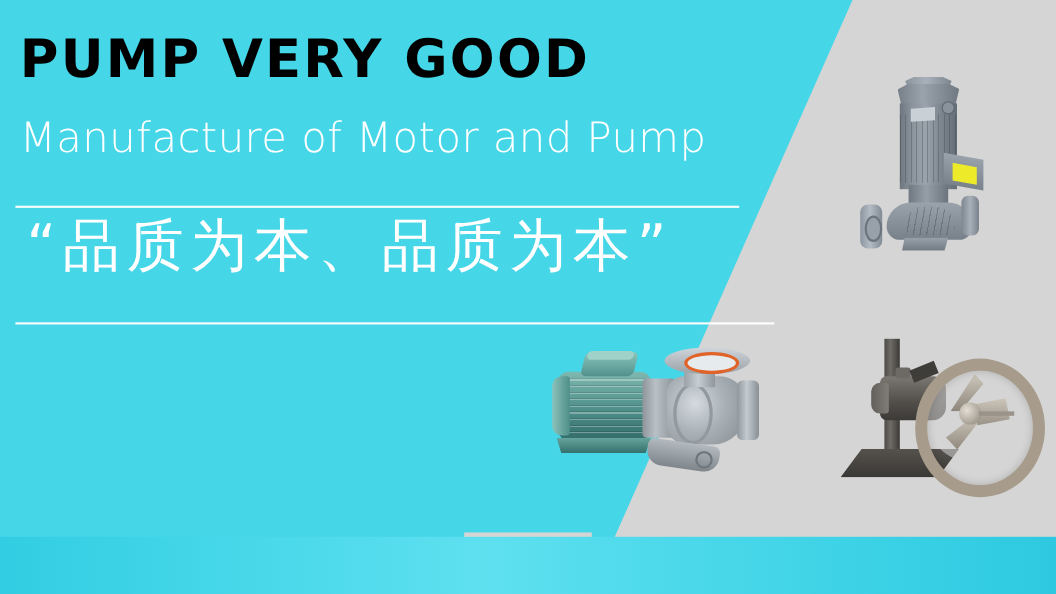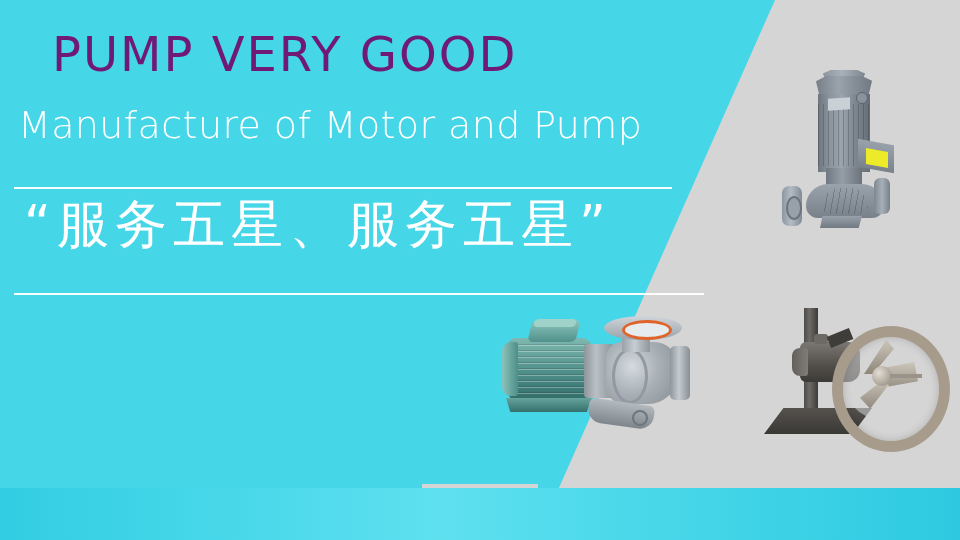--- a/index.html
+++ b/index.html
@@ -25,24 +25,23 @@
     z-index:6;
   }
   .grey-tab{
     position:absolute;left:422px;top:484px;width:116px;height:6px;
     background:#d5d5d5;z-index:5;
   }
   
   .text-block{position:absolute;left:0;top:0;z-index:4;width:720px;}
   .headline{
     position:absolute;left:18px;top:30px;
-    color:#701a75;font-size:48px;line-height:1.0;
-    font-weight:400;letter-spacing:2.0px;white-space:nowrap;
+    color:#000000;font-size:48px;line-height:1.0;
+    font-weight:700;letter-spacing:2.0px;white-space:nowrap;
     font-family:"DejaVu Sans","Liberation Sans",sans-serif;
-    margin-left:34px;
     -webkit-font-smoothing:antialiased;
   }
   .subhead{
     position:absolute;left:18px;top:106px;
     color:#ffffff;font-size:38px;line-height:1.0;
     font-weight:300;letter-spacing:0.4px;white-space:nowrap;
     font-family:"DejaVu Sans","Liberation Sans",sans-serif;
   }
   .rule{
     position:absolute;height:2px;background:#ffffff;opacity:.95;
@@ -315,19 +314,19 @@
     <div class="blade-c"></div>
     <div class="hub"></div>
     <div class="shaft"></div>
     <div class="shroud"></div>
   </div>
 
   <div class="text-block">
     <div class="headline">PUMP VERY GOOD</div>
     <div class="subhead">Manufacture of Motor and Pump</div>
     <div class="rule rule-top"></div>
-    <div class="slogan">“服务五星、服务五星”</div>
+    <div class="slogan">“品质为本、品质为本”</div>
     <div class="rule rule-bottom"></div>
   </div>
 
   <div class="cyan-bottom"></div>
 
 </div>
 
 </body></html>

